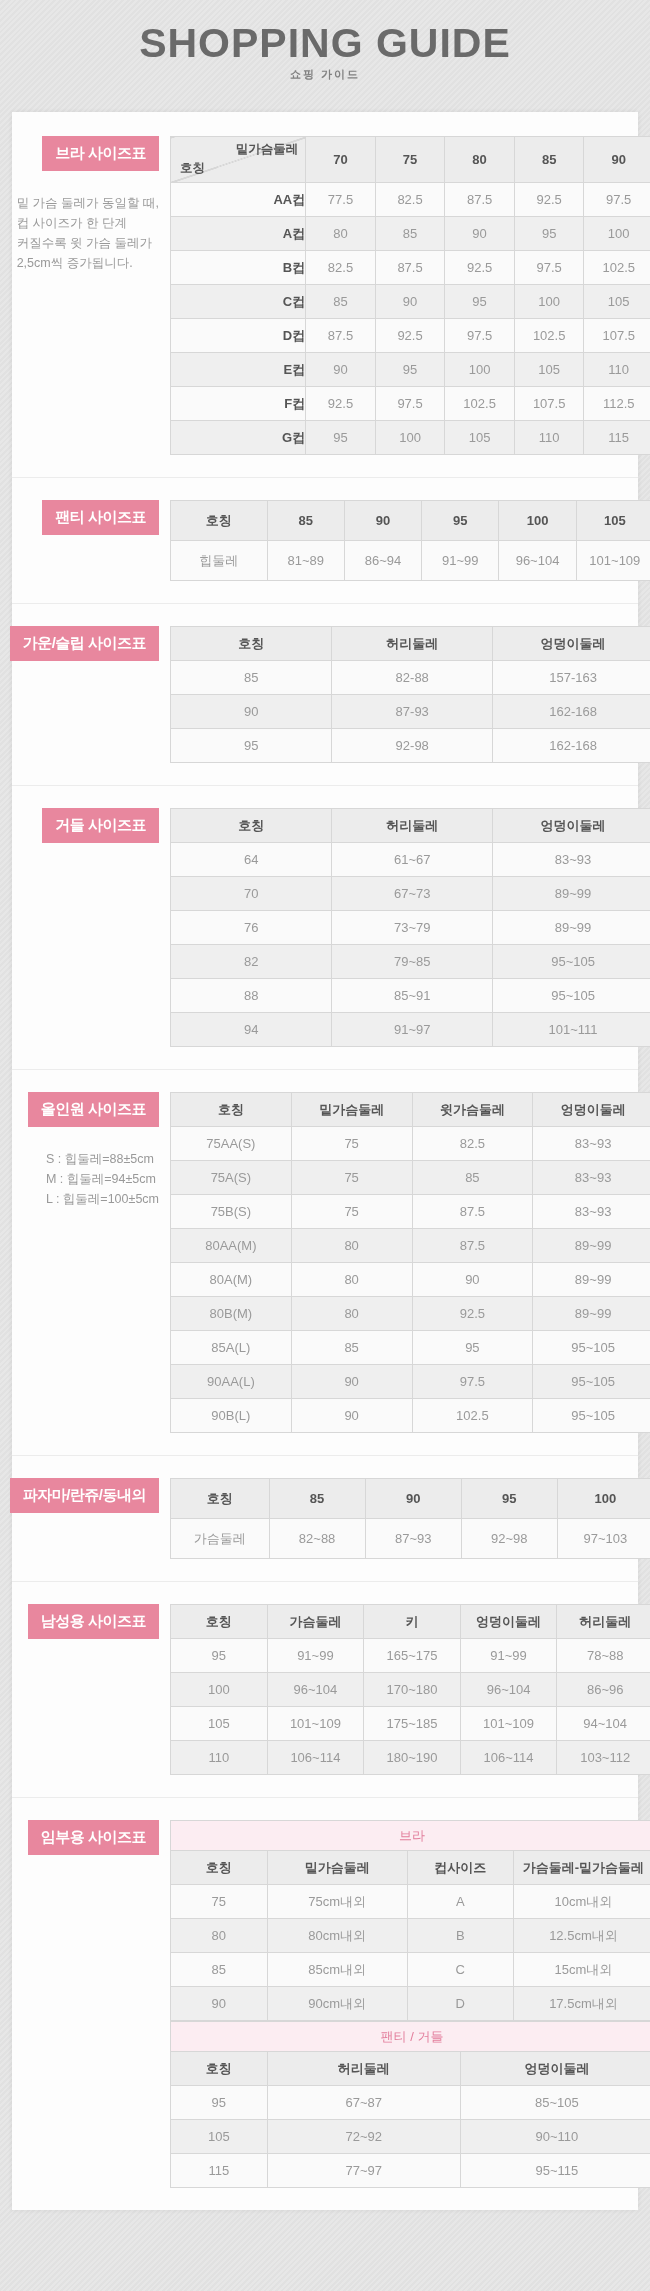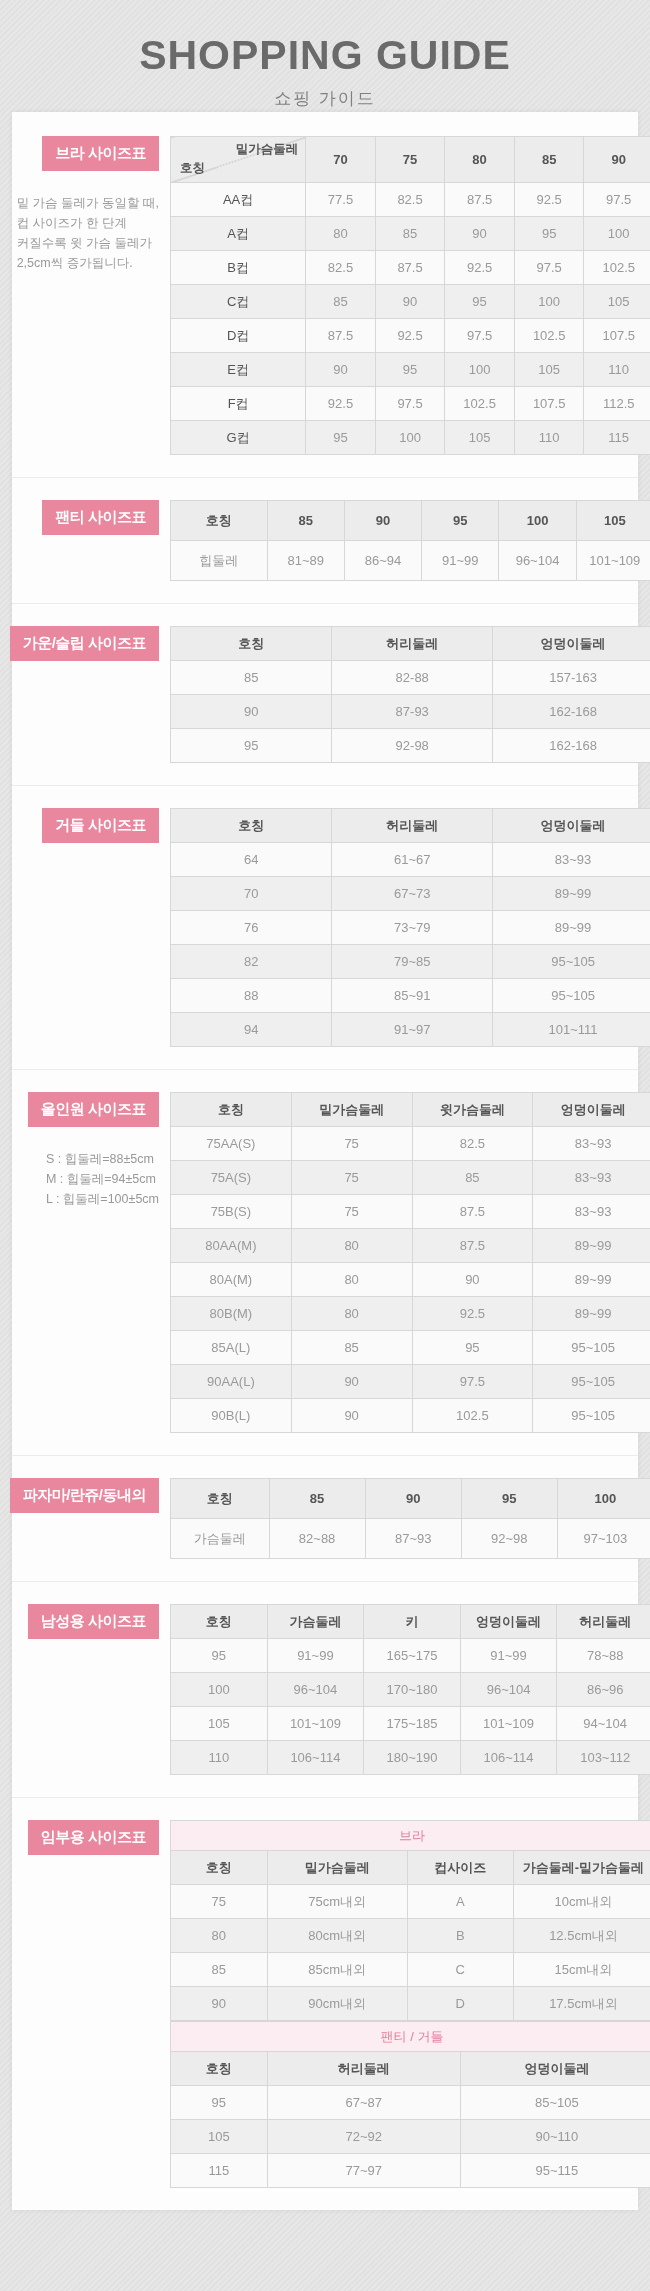--- a/index.html
+++ b/index.html
@@ -5,25 +5,25 @@
   * { box-sizing: border-box; margin: 0; padding: 0; }
   html,body { width: 650px; }
   body {
     height: 2291px;
     overflow: hidden;
     font-family: "Liberation Sans", "DejaVu Sans", sans-serif;
     background:
       repeating-linear-gradient(135deg, #e7e7e7 0px, #e7e7e7 2px, #e1e1e1 2px, #e1e1e1 4px);
   }
   
-  .masthead { height: 112px; text-align: center; padding-top: 32px; }
+  .masthead { height: 112px; text-align: center; padding-top: 20px; }
   .masthead h1 {
     font-size: 41px; font-weight: 800; color: #6a6a6a; letter-spacing: 1px;
   }
-  .masthead .sub { margin-top: 8px; font-size: 17px; color: #818181; letter-spacing: 2px; }
+  .masthead .sub { margin-top: 0; font-size: 11px; color: #818181; letter-spacing: 2px; font-weight: bold; }
 
   
   .panel {
     margin: 0 12px; background: #fdfdfd; padding-top: 24px;
     box-shadow: 0 0 5px rgba(0,0,0,0.07);
   }
   .size-section { display: flex; align-items: flex-start; padding-bottom: 22px; }
   .size-section + .size-section { border-top: 1px solid #ececec; padding-top: 22px; }
   .label-col {
     width: 158px; flex-shrink: 0; display: flex; flex-direction: column;
@@ -35,21 +35,21 @@
   }
   .section-note { margin-top: 22px; font-size: 12.5px; color: #999; line-height: 1.6; text-align: left; }
   .table-col { width: 464px; flex-shrink: 0; }
 
   
   table { border-collapse: collapse; width: 484px; table-layout: fixed; }
   th, td { border: 1px solid #d7d7d7; text-align: center; vertical-align: middle; }
   thead th { background: #ececec; color: #555; font-weight: bold; font-size: 13px; height: 34px; }
   tbody td { color: #9a9a9a; font-size: 13px; height: 34px; background: #fafafa; }
   tbody tr:nth-child(even) td { background: #efefef; }
-  td.strong { color: #555; font-weight: normal; }
+  td.strong { color: #555; font-weight: bold; text-align: right; }
   .t-tall thead th, .t-tall tbody td { height: 40px; }
   td.span-head {
     background: #fcedf2 !important; color: #e27e9c; font-size: 13px; height: 30px; font-weight: normal;
   }
 
   
   th.diag {
     position: relative; height: 46px;
     background-image: linear-gradient(to bottom right,
       transparent 49.5%, #c2c2c2 49.5%, #c2c2c2 50.5%, transparent 50.5%);

